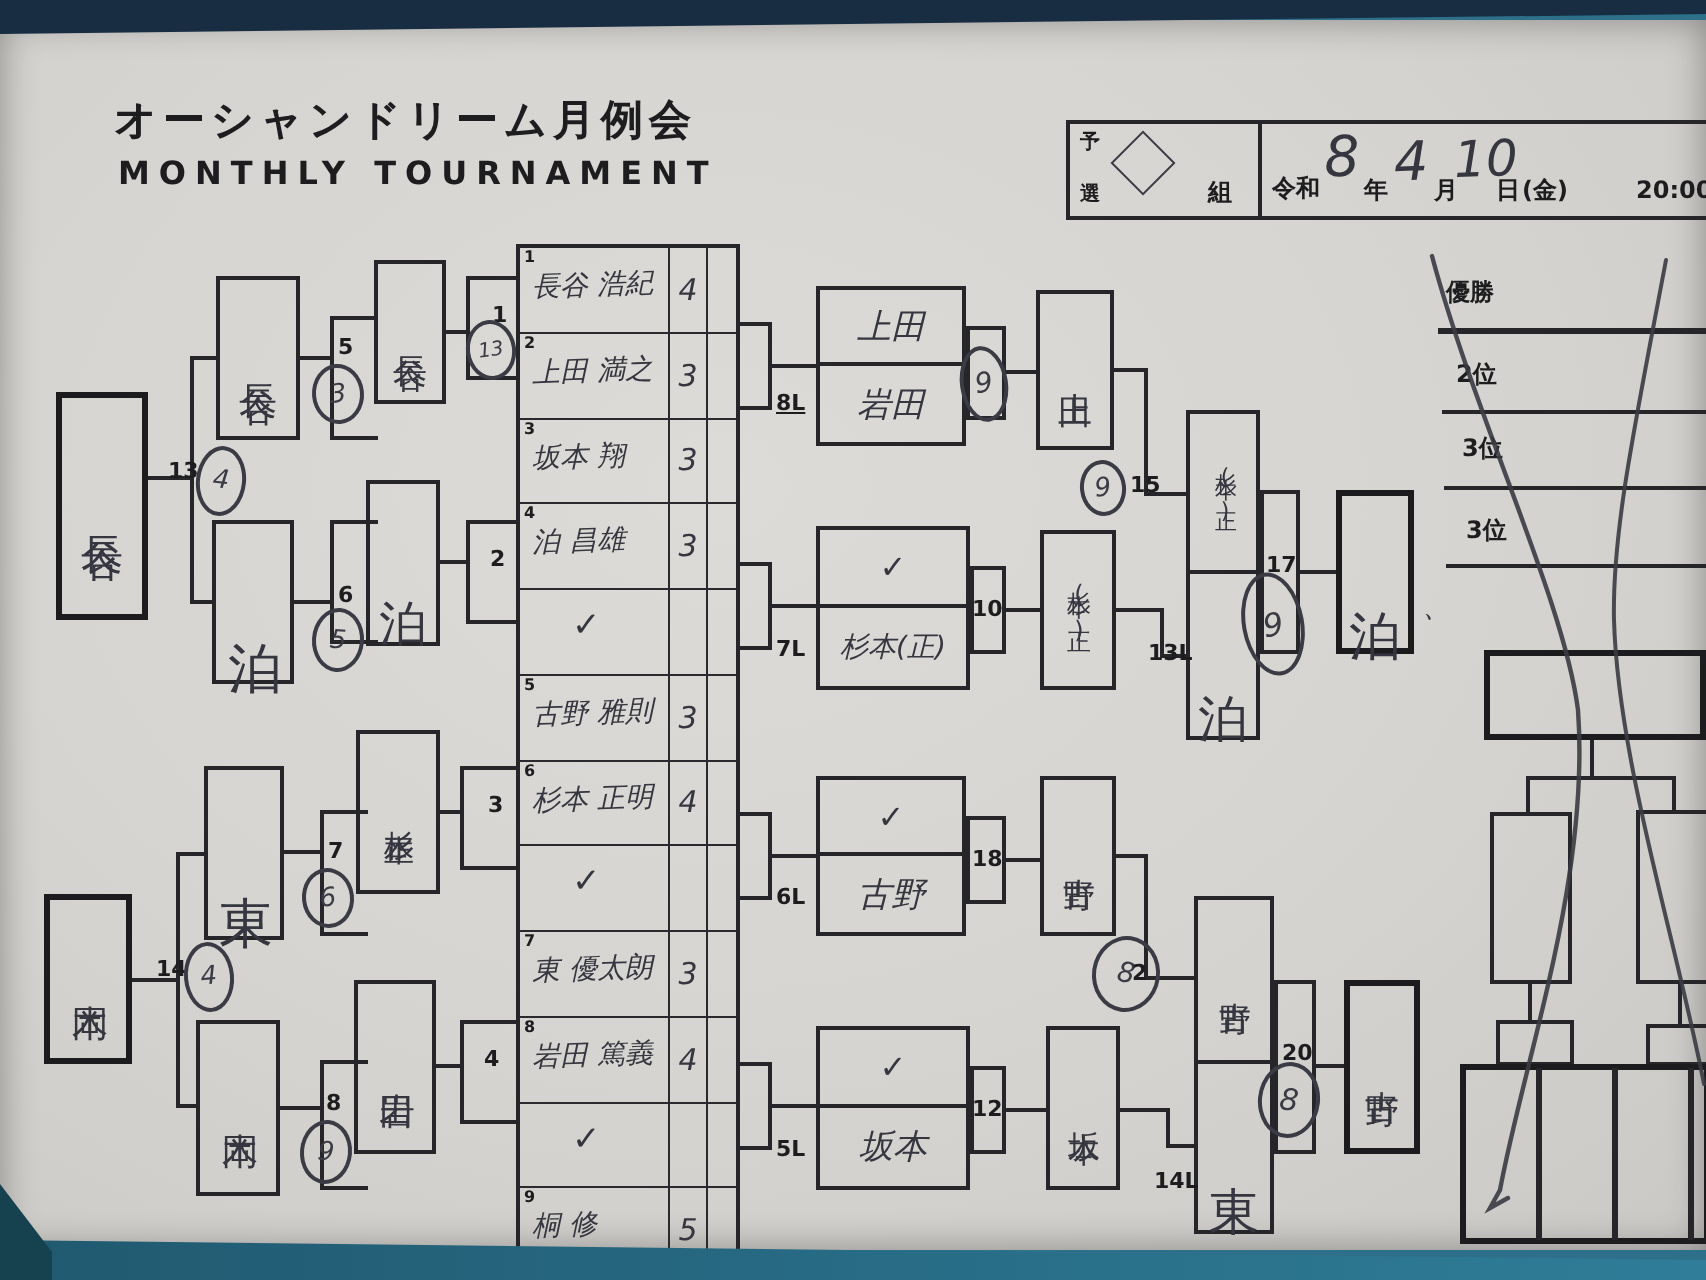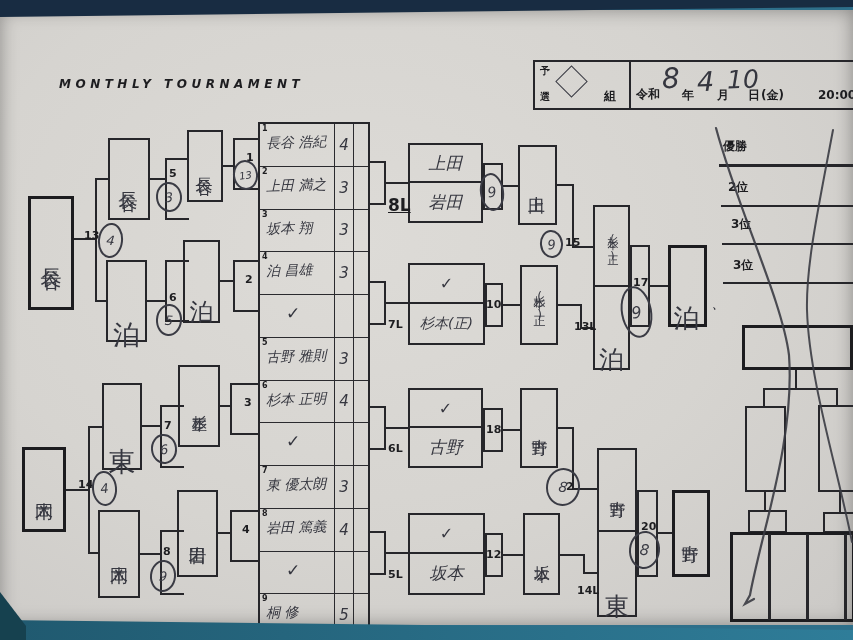--- a/index.html
+++ b/index.html
@@ -48,21 +48,22 @@
   .pair-bot{bottom:0;}
   .pt{color:#35363f;font-style:italic;}
   svg.strokes{position:absolute;left:0;top:0;pointer-events:none;}
 </style>
 </head>
 <body>
 
 <div id="photo">
   <div id="paper">
 
-    <div class="p" style="left:59px;top:67px;font-size:12px;letter-spacing:4.5px;font-style:italic;">MONTHLY  TOURNAMENT</div>
+    <div class="p" style="left:57px;top:36px;font-size:21px;letter-spacing:3px;">オーシャンドリーム月例会</div>
+    <div class="p" style="left:59px;top:67px;font-size:16px;letter-spacing:4.5px;">MONTHLY  TOURNAMENT</div>
 
     <div class="bx" style="left:533px;top:50px;width:322px;height:50px;"></div>
     <div class="ln" style="left:629px;top:52px;width:2px;height:46px;"></div>
     <div class="p" style="left:540px;top:54px;font-size:10px;">予</div>
     <div class="p" style="left:540px;top:80px;font-size:10px;">選</div>
     <div style="position:absolute;left:560px;top:60px;width:21px;height:21px;border:1.5px solid #3a3b44;transform:rotate(45deg);"></div>
     <div class="p" style="left:604px;top:78px;font-size:12px;">組</div>
     <div class="p" style="left:636px;top:76px;font-size:12px;">令和</div>
     <div class="hw" style="left:662px;top:52px;font-size:28px;">8</div>
     <div class="p" style="left:682px;top:77px;font-size:12px;">年</div>
@@ -273,21 +274,21 @@
     <div class="ln" style="left:386px;top:542px;width:22px;height:2px;"></div>
 
     <div class="pairbox" style="left:408px;top:133px;width:75px;height:80px;">
       <div class="pair-top">
           <span class="pt" style="font-size:17px;">上田</span>
         </div>
       <div class="pair-bot">
           <span class="pt" style="font-size:17px;">岩田</span>
         </div>
     </div>
-    <div class="p" style="left:388px;top:185px;font-size:17px;text-decoration:underline;">8L</div>
+    <div class="p" style="left:388px;top:185px;font-size:11px;text-decoration:underline;">8L</div>
     <div class="bx" style="left:483px;top:153px;width:20px;height:47px;"></div>
     <div class="circ" style="left:480px;top:163px;width:24px;height:38px;transform:rotate(-8deg);font-size:14px;">9</div>
     <div class="ln" style="left:503px;top:175px;width:15px;height:2px;"></div>
     <div class="bx" style="left:518px;top:135px;width:39px;height:80px;">
         <div class="vh" style="font-size:17px;">上田</div>
       </div>
 
     <div class="pairbox" style="left:408px;top:253px;width:77px;height:82px;">
       <div class="pair-top">
           <span class="pt" style="font-size:16px;">✓</span>

